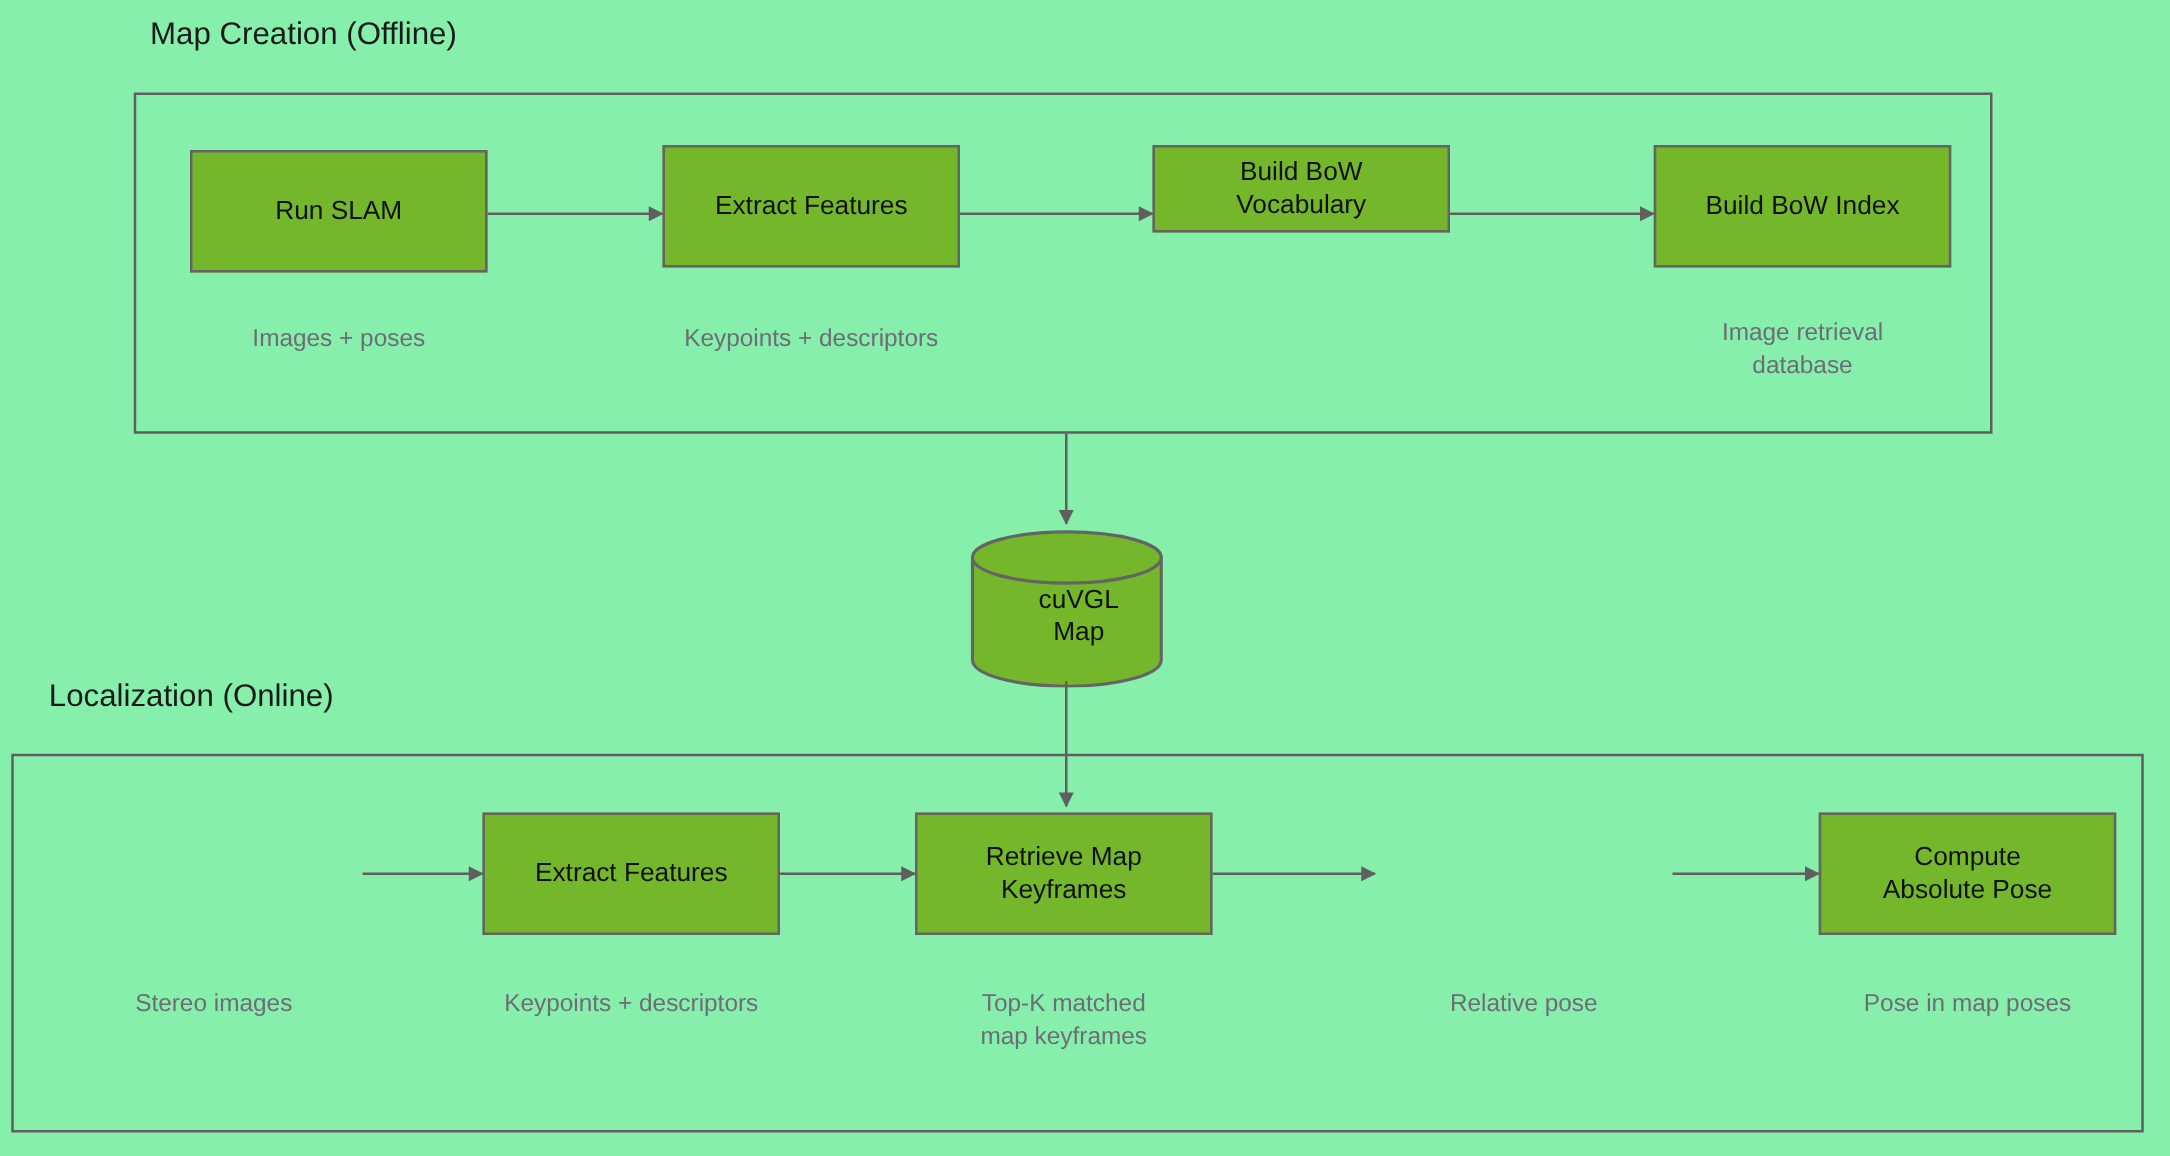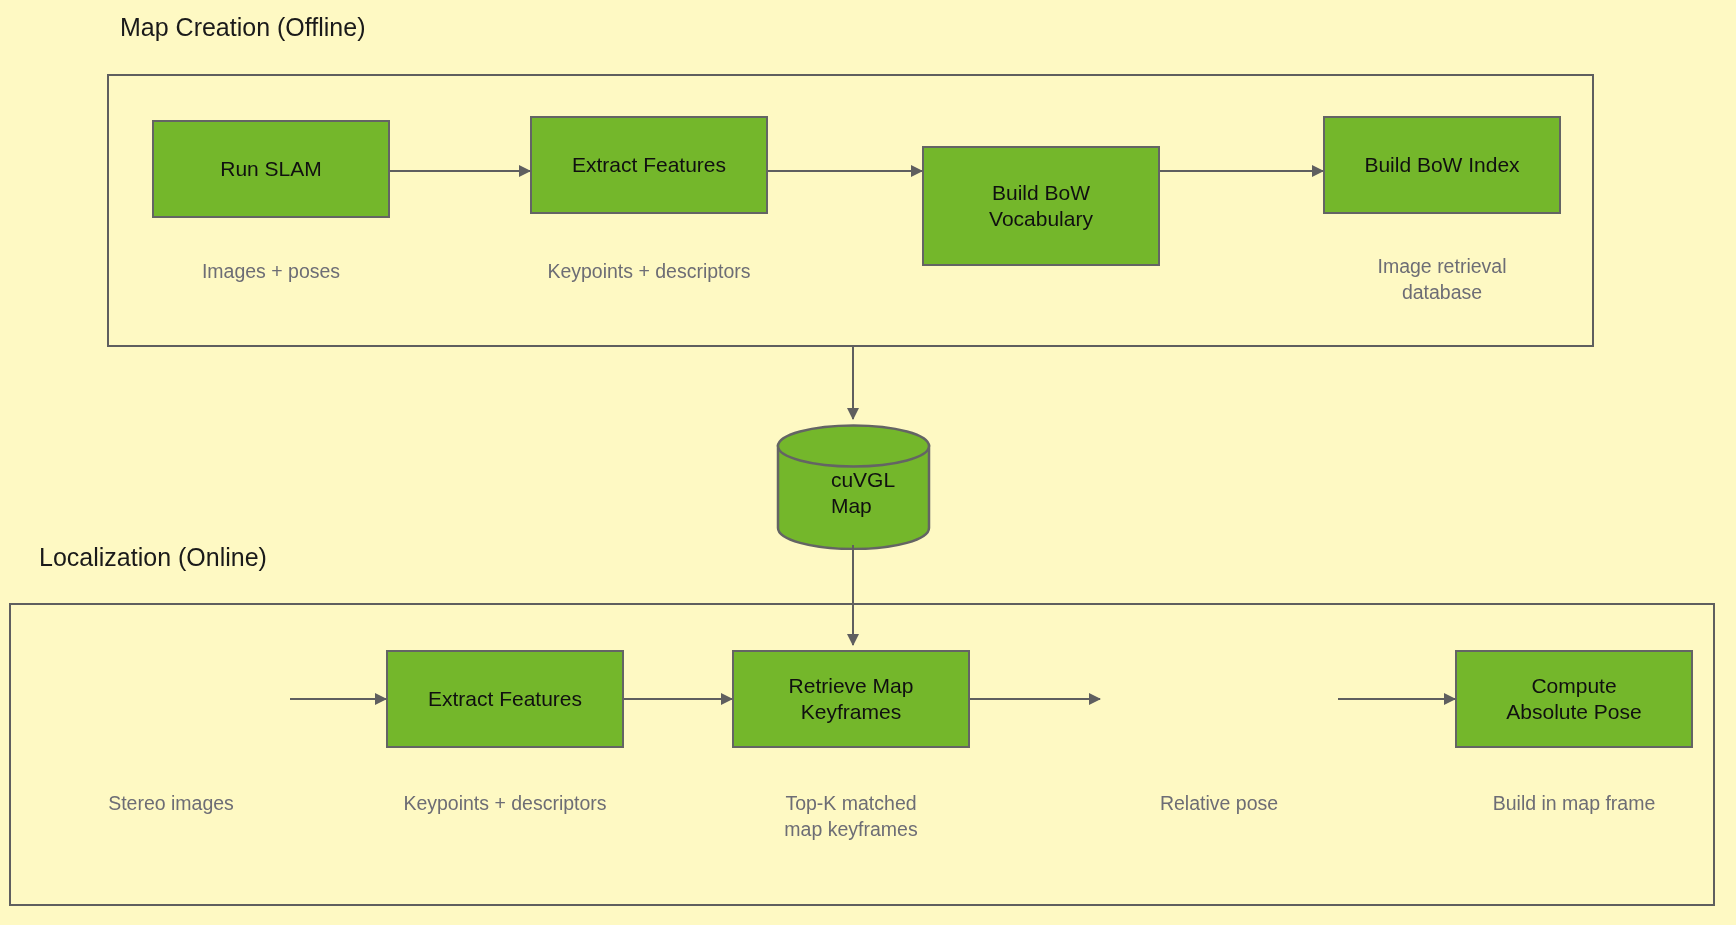--- a/index.html
+++ b/index.html
@@ -8,21 +8,21 @@
     background: #ffffff;
   }
   body {
     font-family: "Liberation Sans", sans-serif;
     -webkit-font-smoothing: antialiased;
   }
   #canvas {
     position: relative;
     width: 1736px;
     height: 925px;
-    background: #fef9c3;
+    background: #86efac;
     overflow: hidden;
   }
 
   
   .section-title {
     position: absolute;
     font-size: 25px;
     color: #1a1a1a;
     white-space: nowrap;
     line-height: 1;
@@ -113,21 +113,21 @@
   #cylinder svg { display: block; }
   #cylinder .cyl-label {
     position: absolute;
     left: 0;
     top: 0;
     width: 174px;
     height: 126px;
     display: flex;
     align-items: center;
     justify-content: center;
-    text-align: left;
+    text-align: center;
     font-size: 21px;
     line-height: 1.25;
     color: #101010;
     white-space: pre-line;
     padding-top: 12px;
     box-sizing: border-box;
   }
 </style>
 </head>
 <body>
@@ -143,21 +143,21 @@
   <div class="group-box" id="group-loc"></div>
 
   <div class="node" style="left:152px; top:120px; width:238px; height:98px;">
     <span class="node-text">Run SLAM</span>
   </div>
 
   <div class="node" style="left:530px; top:116px; width:238px; height:98px;">
     <span class="node-text">Extract Features</span>
   </div>
 
-  <div class="node" style="left:922px; top:116px; width:238px; height:120px;margin-top:30px;">
+  <div class="node" style="left:922px; top:116px; width:238px; height:70px;">
     <span class="node-text">Build BoW
 Vocabulary</span>
   </div>
 
   <div class="node" style="left:1323px; top:116px; width:238px; height:98px;">
     <span class="node-text">Build BoW Index</span>
   </div>
 
   <div class="arrow-h" style="left:390px; top:170px; width:140px;"></div>
   <div class="arrow-h" style="left:768px; top:170px; width:154px;"></div>
@@ -207,15 +207,15 @@
 
   <div class="caption" style="left:31px; top:790px; width:280px;">Stereo images</div>
 
   <div class="caption" style="left:365px; top:790px; width:280px;">Keypoints + descriptors</div>
 
   <div class="caption" style="left:711px; top:790px; width:280px;">Top-K matched
 map keyframes</div>
 
   <div class="caption" style="left:1079px; top:790px; width:280px;">Relative pose</div>
 
-  <div class="caption" style="left:1434px; top:790px; width:280px;">Build in map frame</div>
+  <div class="caption" style="left:1434px; top:790px; width:280px;">Pose in map poses</div>
 
 </div>
 
 </body></html>

